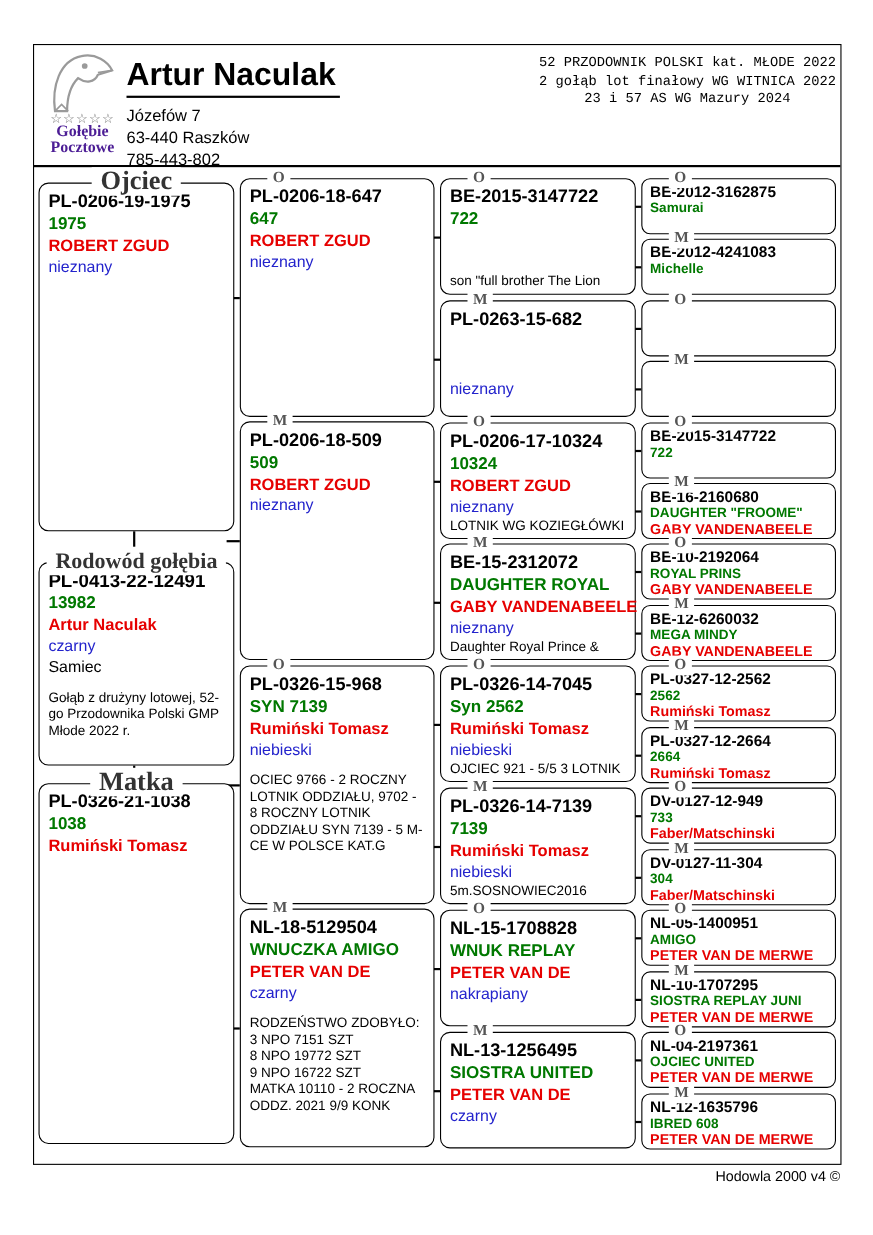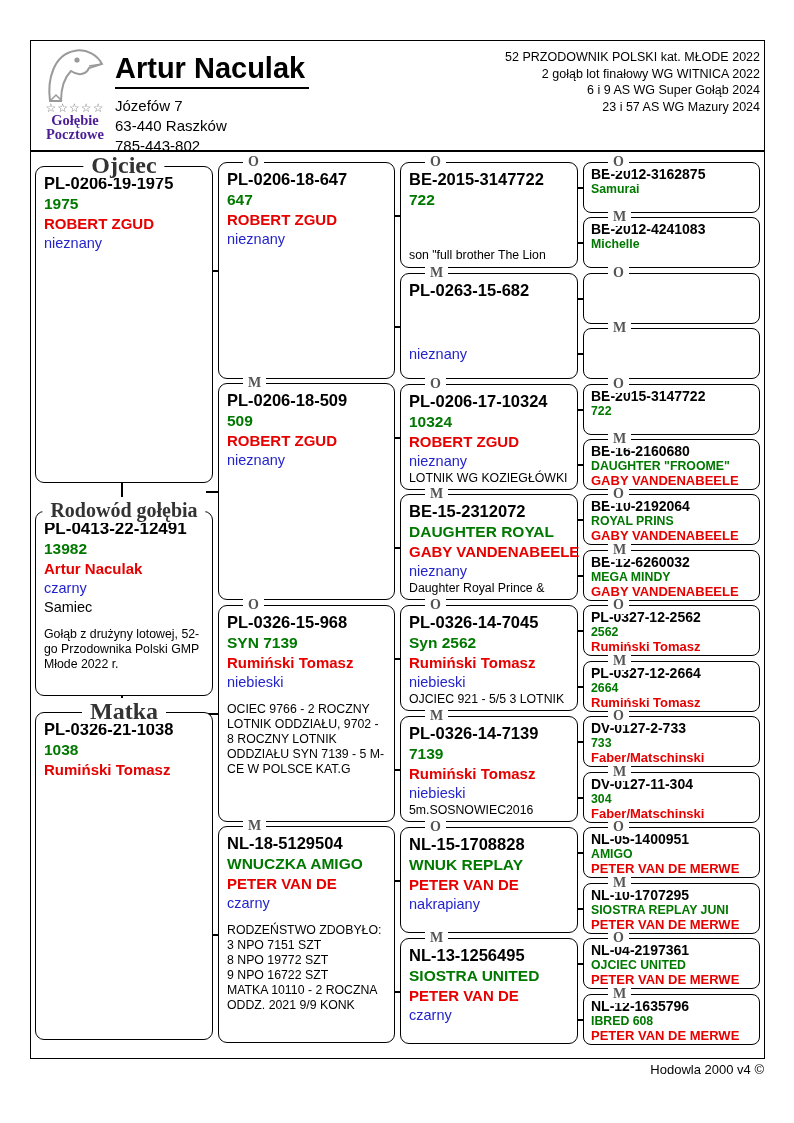--- a/index.html
+++ b/index.html
@@ -10,21 +10,21 @@
 
   
   .logo{position:absolute;left:36px;top:45px;width:78px;text-align:center;}
   .logo svg{display:block;margin:0 auto;}
   .stars{font-size:12px;color:#777;letter-spacing:1px;line-height:10px;}
   .logotxt{font-weight:bold;color:#4c1d95;font-size:14.5px;line-height:14px;
            font-family:"Liberation Serif",serif;}
   .owner-name{position:absolute;left:115px;top:52px;font-size:29px;font-weight:bold;color:#000;
               border-bottom:2.5px solid #000;padding:0 4px 2px 0;}
   .address{position:absolute;left:115px;top:96px;font-size:15px;color:#000;line-height:20px;}
-  .achv{position:absolute;right:34px;top:49px;text-align:right;font-size:12.5px;color:#000;line-height:16.5px;}
+  .achv{position:absolute;right:34px;top:49px;text-align:center;font-size:12.5px;color:#000;line-height:16.5px;font-family:Liberation Mono, monospace;}
 
   
   .box{position:absolute;box-sizing:border-box;background:#fff;border:1.7px solid #000;
        border-radius:9px;padding:6px 8px 4px 8px;display:flex;flex-direction:column;}
   .btitle{position:absolute;top:-15px;left:50%;transform:translateX(-50%);background:#fff;
           padding:0 8px;font-family:"Liberation Serif",serif;font-weight:bold;font-size:24px;
           color:#333;white-space:nowrap;line-height:26px;}
   .sex{position:absolute;top:-10px;left:24px;background:#fff;padding:0 5px;
        font-family:"Liberation Serif",serif;font-weight:bold;font-size:14px;color:#555;line-height:18px;}
   .ln{white-space:nowrap;}
@@ -68,21 +68,20 @@
   <div class="owner-name">Artur Naculak</div>
   <div class="address">
     <div>Józefów 7</div>
     <div>63-440 Raszków</div>
     <div>785-443-802</div>
   </div>
 
   <div class="achv">
     <div>52 PRZODOWNIK POLSKI kat. MŁODE 2022</div>
     <div>2 gołąb lot finałowy WG WITNICA 2022</div>
-    <div>6 i 9 AS WG Super Gołąb 2024</div>
     <div>23 i 57 AS WG Mazury 2024</div>
   </div>
 
   <div class="vline" style="left:121px;top:483px;height:28px"></div>
   <div class="vline" style="left:121px;top:696px;height:16px"></div>
   <div class="stub" style="left:206px;top:270px;width:12px"></div>
   <div class="stub" style="left:206px;top:491px;width:12px"></div>
   <div class="stub" style="left:206px;top:713px;width:12px"></div>
   <div class="stub" style="left:206px;top:934px;width:12px"></div>
   <div class="stub" style="left:391px;top:215px;width:9px"></div>
@@ -275,21 +274,21 @@
     <div class="ln owner">Rumiński Tomasz</div>
   </div>
   <div class="box c4" style="left:583px;top:661px;width:177px;height:51px">
     <span class="sex">M</span>
     <div class="ln ring">PL-0327-12-2664</div>
     <div class="ln alias">2664</div>
     <div class="ln owner">Rumiński Tomasz</div>
   </div>
   <div class="box c4" style="left:583px;top:716px;width:177px;height:51px">
     <span class="sex">O</span>
-    <div class="ln ring">DV-0127-2-733</div>
+    <div class="ln ring">DV-0127-12-949</div>
     <div class="ln alias">733</div>
     <div class="ln owner">Faber/Matschinski</div>
   </div>
   <div class="box c4" style="left:583px;top:772px;width:177px;height:51px">
     <span class="sex">M</span>
     <div class="ln ring">DV-0127-11-304</div>
     <div class="ln alias">304</div>
     <div class="ln owner">Faber/Matschinski</div>
   </div>
   <div class="box c4" style="left:583px;top:827px;width:177px;height:51px">

